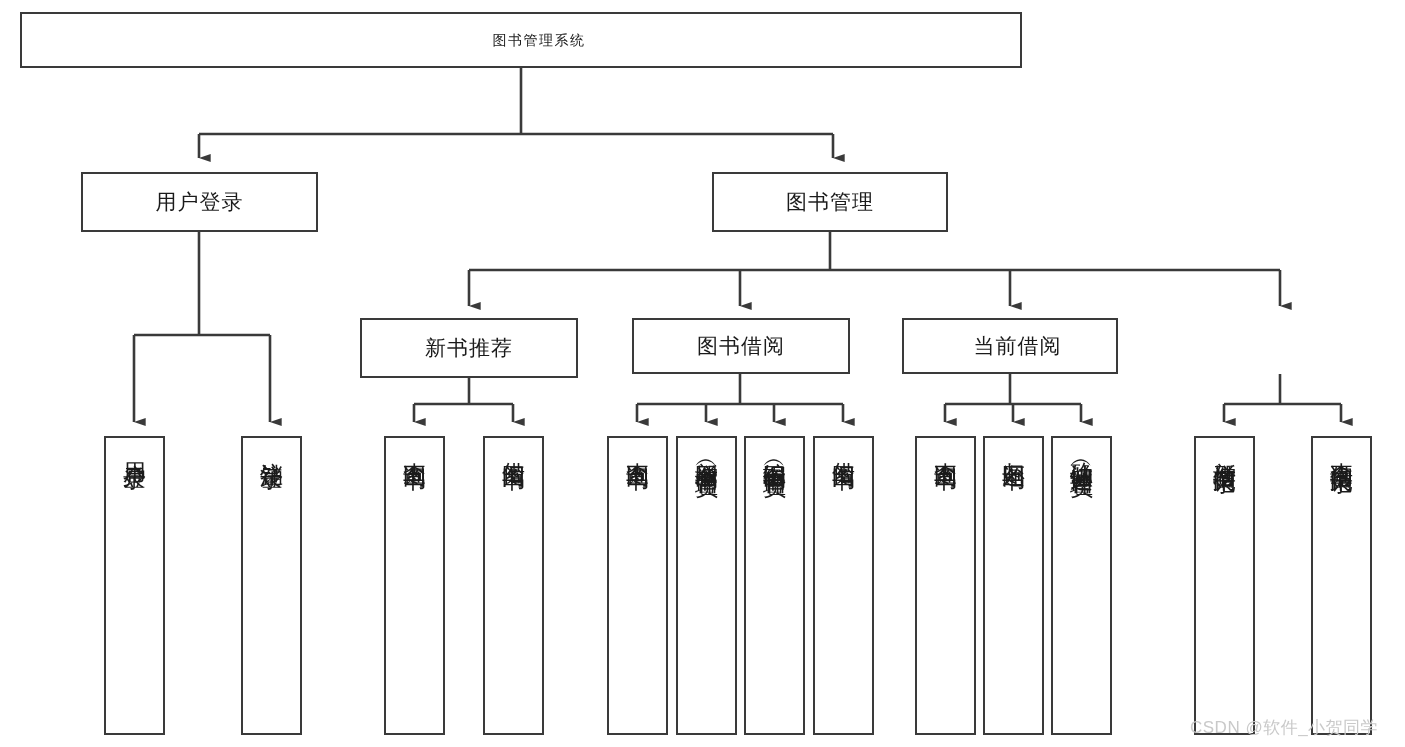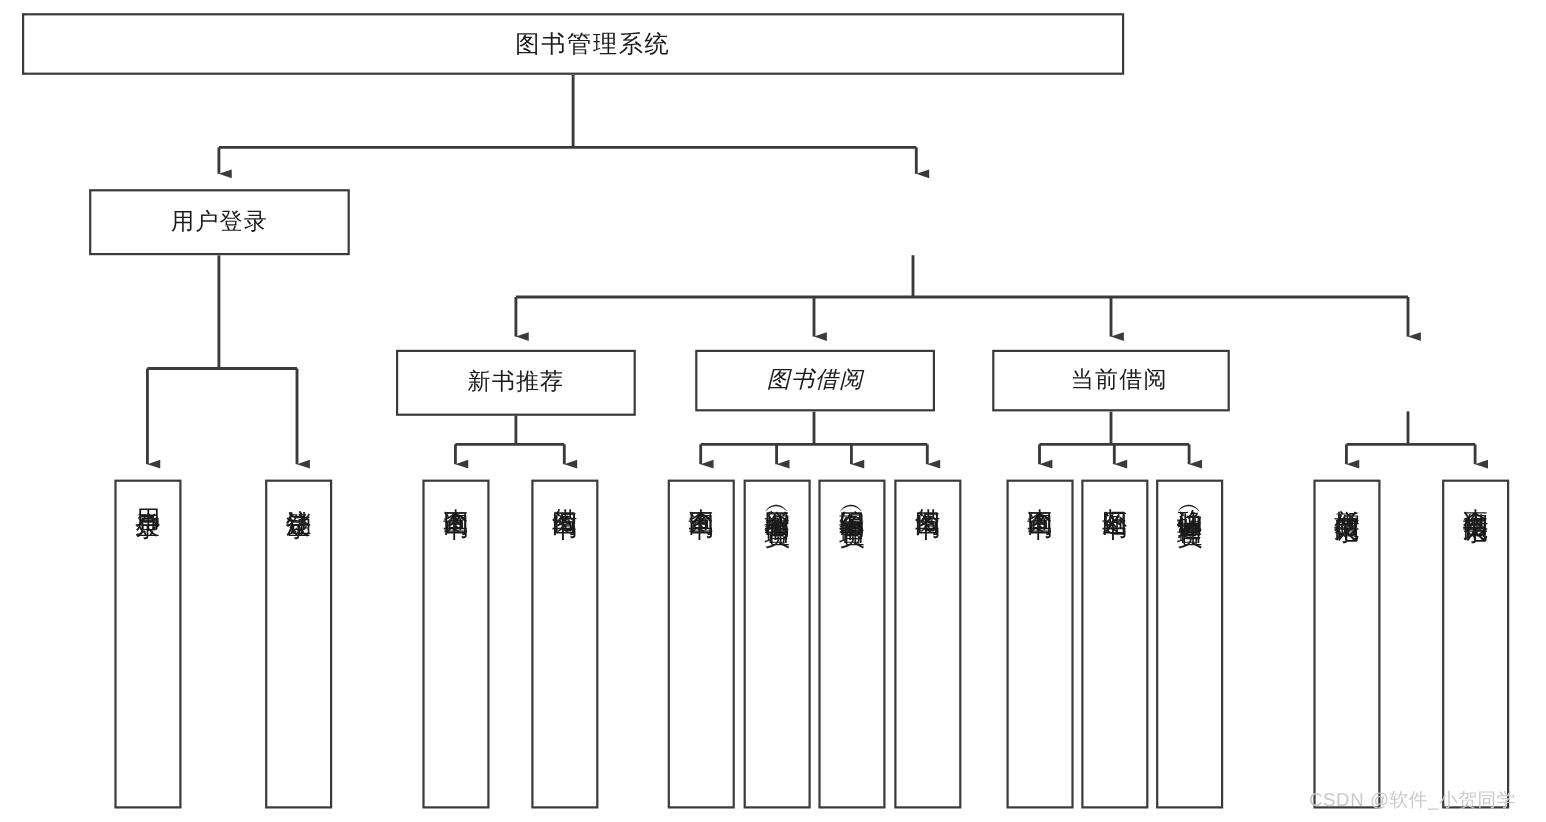--- a/index.html
+++ b/index.html
@@ -42,21 +42,21 @@
     text-align: center;
     line-height: 1.18;
     white-space: nowrap;
   }
   
   .node.h .label {
     font-size: 21px;
     letter-spacing: 1px;
   }
   .node.root .label {
-    font-size: 22px;
+    font-size: 14px;
     letter-spacing: 1.5px;
     margin-left: 36px;
   }
   
   .node.v {
     align-items: flex-start;
     justify-content: center;
     padding-top: 6px;
   }
   .node.v .label {
@@ -133,26 +133,29 @@
   </svg>
 
   <div class="node h root" style="left:20px; top:12px; width:1002px; height:56px;">
     <span class="label">图书管理系统</span>
   </div>
 
   <div class="node h" style="left:81px; top:172px; width:237px; height:60px;">
     <span class="label">用户登录</span>
   </div>
 
+  <div class="node h" style="left:712px; top:172px; width:236px; height:60px;">
+    <span class="label">图书管理</span>
+  </div>
 
   <div class="node h" style="left:360px; top:318px; width:218px; height:60px;">
     <span class="label">新书推荐</span>
   </div>
 
-  <div class="node h" style="left:632px; top:318px; width:218px; height:56px;font-style:italic;">
+  <div class="node h" style="left:632px; top:318px; width:218px; height:56px;">
     <span class="label">图书借阅</span>
   </div>
 
   <div class="node h" style="left:902px; top:318px; width:216px; height:56px;padding-left:15px;">
     <span class="label">当前借阅</span>
   </div>
 
 
   <div class="node v" style="left:104px; top:436px; width:61px; height:299px;">
     <span class="label">用户登录</span>

